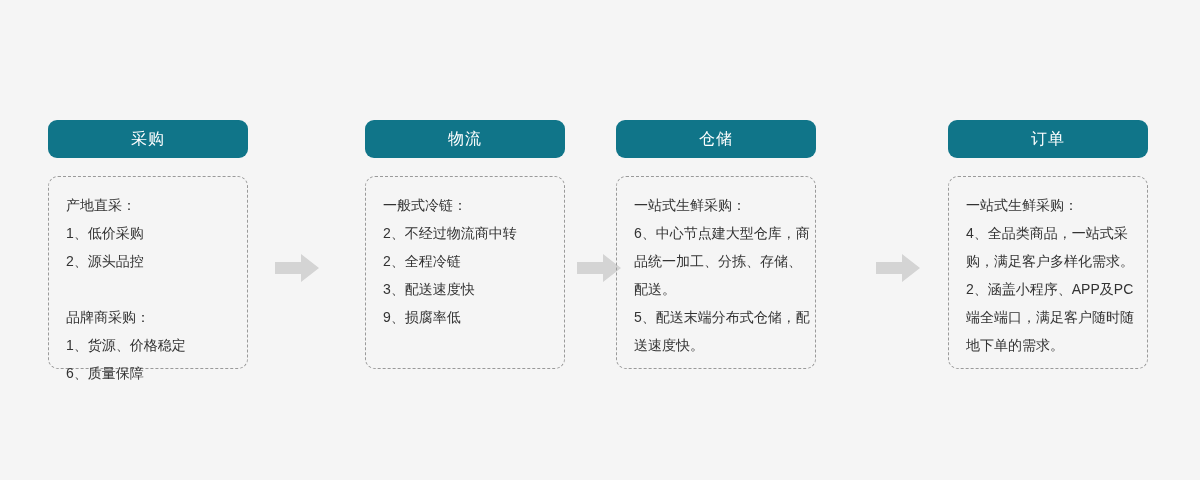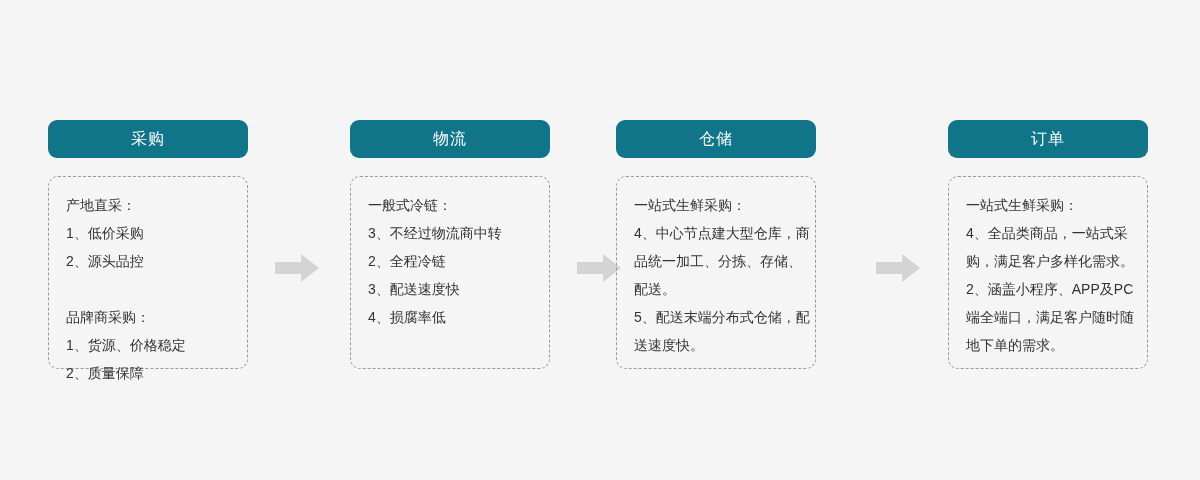--- a/index.html
+++ b/index.html
@@ -76,52 +76,52 @@
 <div id="canvas">
 
   <div class="column" style="left:48px;">
     <div class="col-header">采购</div>
     <div class="col-body">
       <p class="para">产地直采：</p>
       <p class="para">1、低价采购</p>
       <p class="para">2、源头品控</p>
       <p class="para spaced">品牌商采购：</p>
       <p class="para">1、货源、价格稳定</p>
-      <p class="para">2、质量保障</p>
+      <p class="para">6、质量保障</p>
     </div>
   </div>
 
   <div class="arrow" style="left:275px;">
     <svg width="44" height="28" viewBox="0 0 44 28" xmlns="http://www.w3.org/2000/svg">
       <polygon points="0,8 26,8 26,0 44,14 26,28 26,20 0,20" fill="#d4d4d4"></polygon>
     </svg>
   </div>
 
-  <div class="column" style="left:350px;">
+  <div class="column" style="left:365px;">
     <div class="col-header">物流</div>
     <div class="col-body">
       <p class="para">一般式冷链：</p>
-      <p class="para">3、不经过物流商中转</p>
+      <p class="para">2、不经过物流商中转</p>
       <p class="para">2、全程冷链</p>
       <p class="para">3、配送速度快</p>
-      <p class="para">4、损腐率低</p>
+      <p class="para">9、损腐率低</p>
     </div>
   </div>
 
   <div class="arrow" style="left:577px;">
     <svg width="44" height="28" viewBox="0 0 44 28" xmlns="http://www.w3.org/2000/svg">
       <polygon points="0,8 26,8 26,0 44,14 26,28 26,20 0,20" fill="#d4d4d4"></polygon>
     </svg>
   </div>
 
   <div class="column" style="left:616px;">
     <div class="col-header">仓储</div>
     <div class="col-body">
       <p class="para">一站式生鲜采购：</p>
-      <p class="para">4、中心节点建大型仓库，商品统一加工、分拣、存储、配送。</p>
+      <p class="para">6、中心节点建大型仓库，商品统一加工、分拣、存储、配送。</p>
       <p class="para">5、配送末端分布式仓储，配送速度快。</p>
     </div>
   </div>
 
   <div class="arrow" style="left:876px;">
     <svg width="44" height="28" viewBox="0 0 44 28" xmlns="http://www.w3.org/2000/svg">
       <polygon points="0,8 26,8 26,0 44,14 26,28 26,20 0,20" fill="#d4d4d4"></polygon>
     </svg>
   </div>
 

